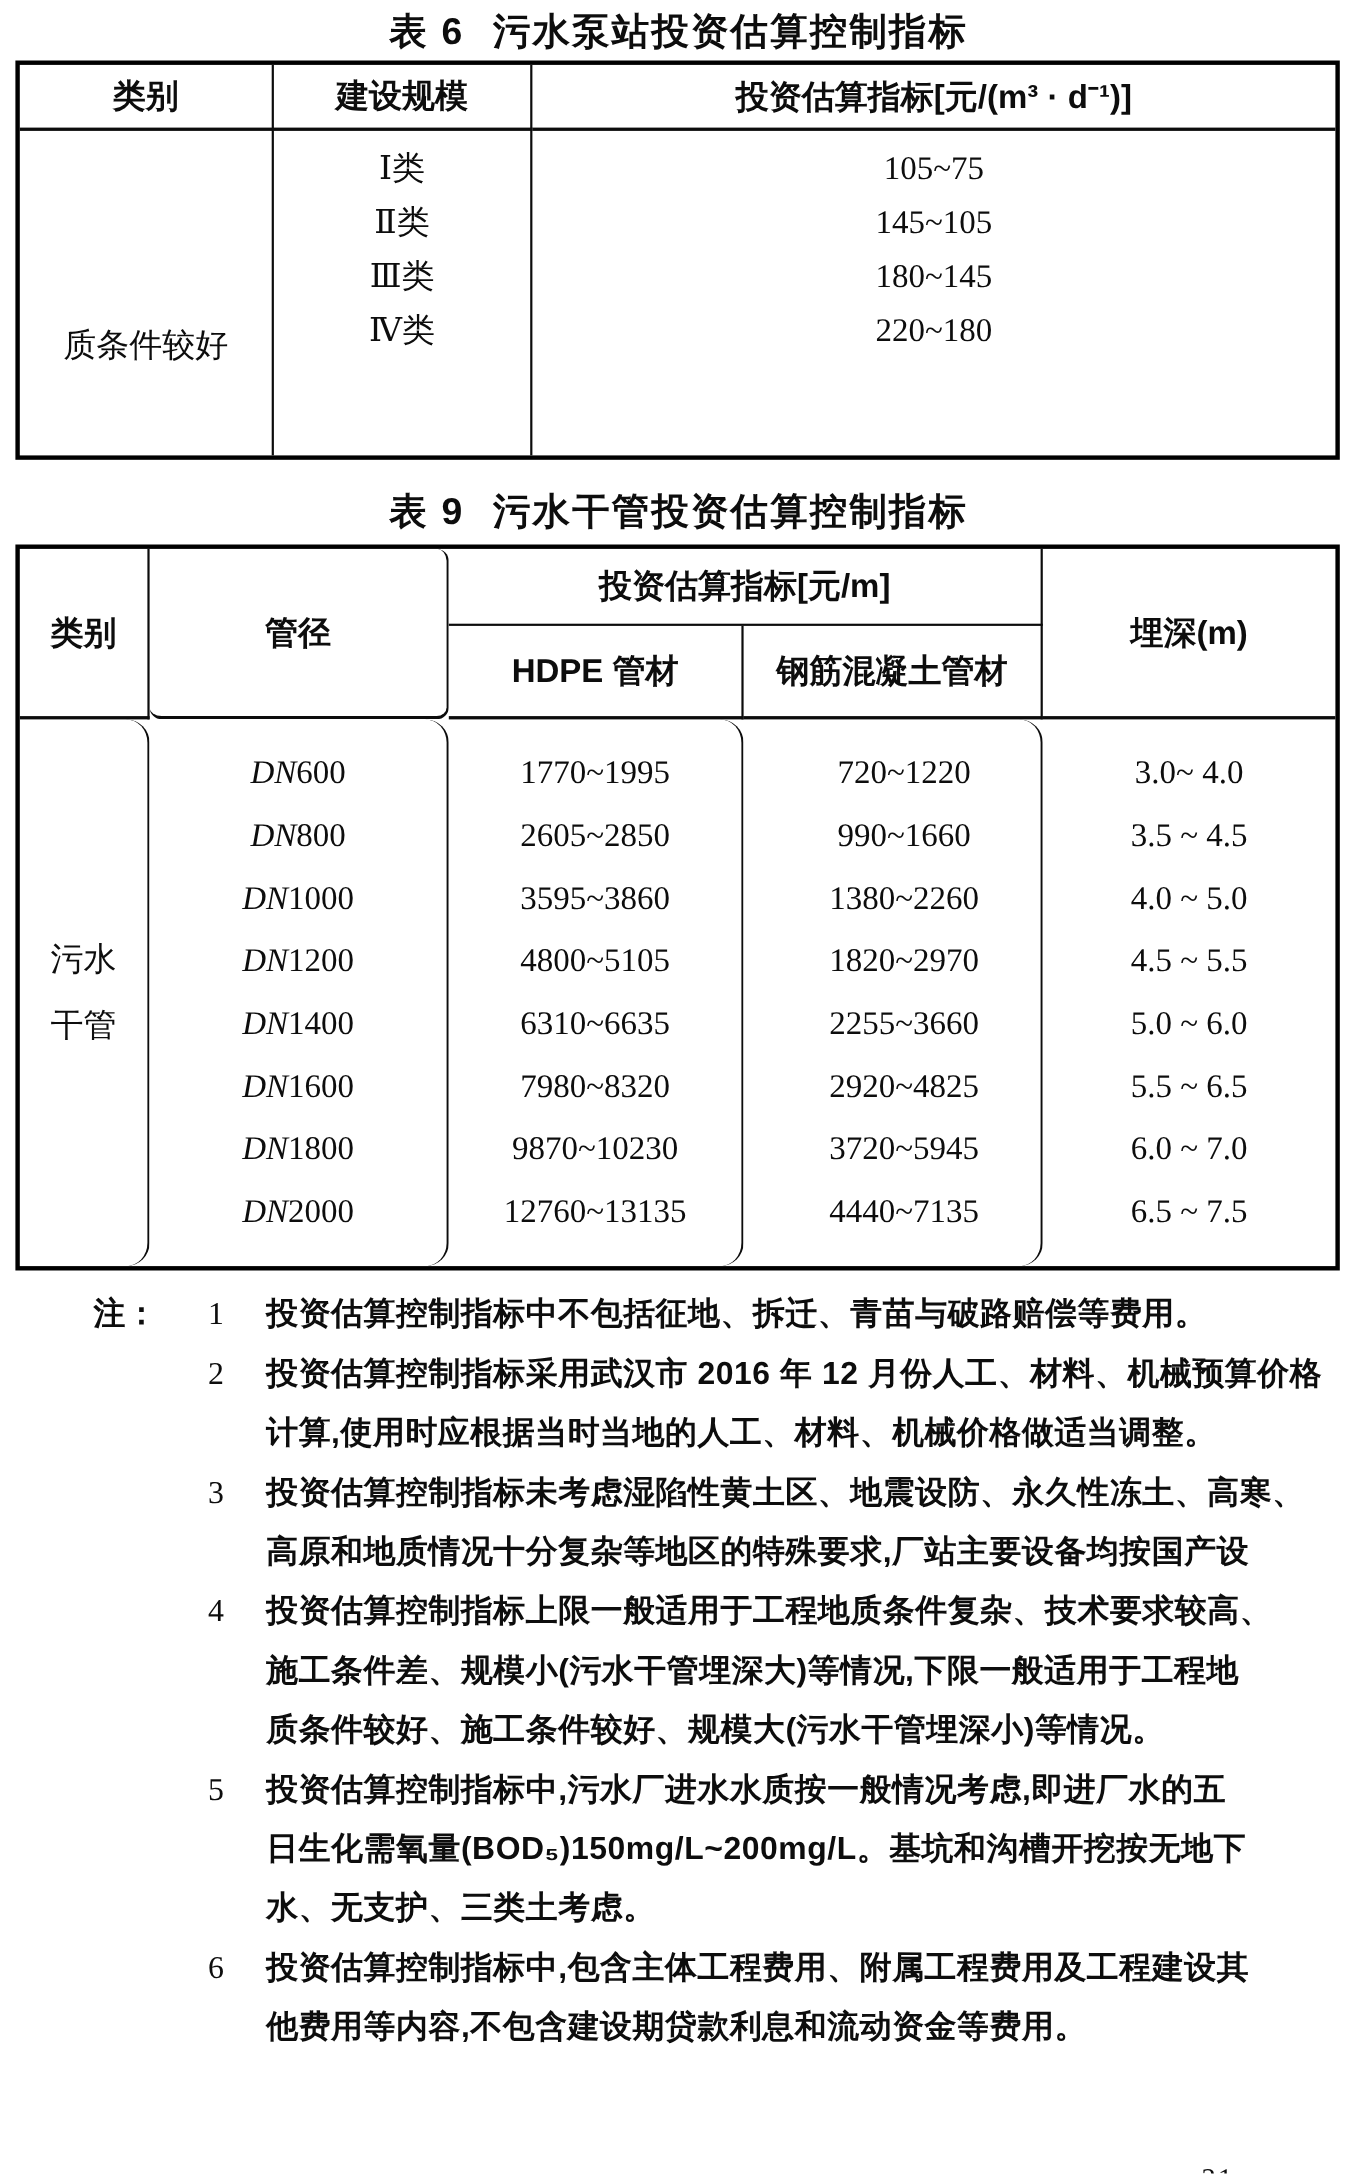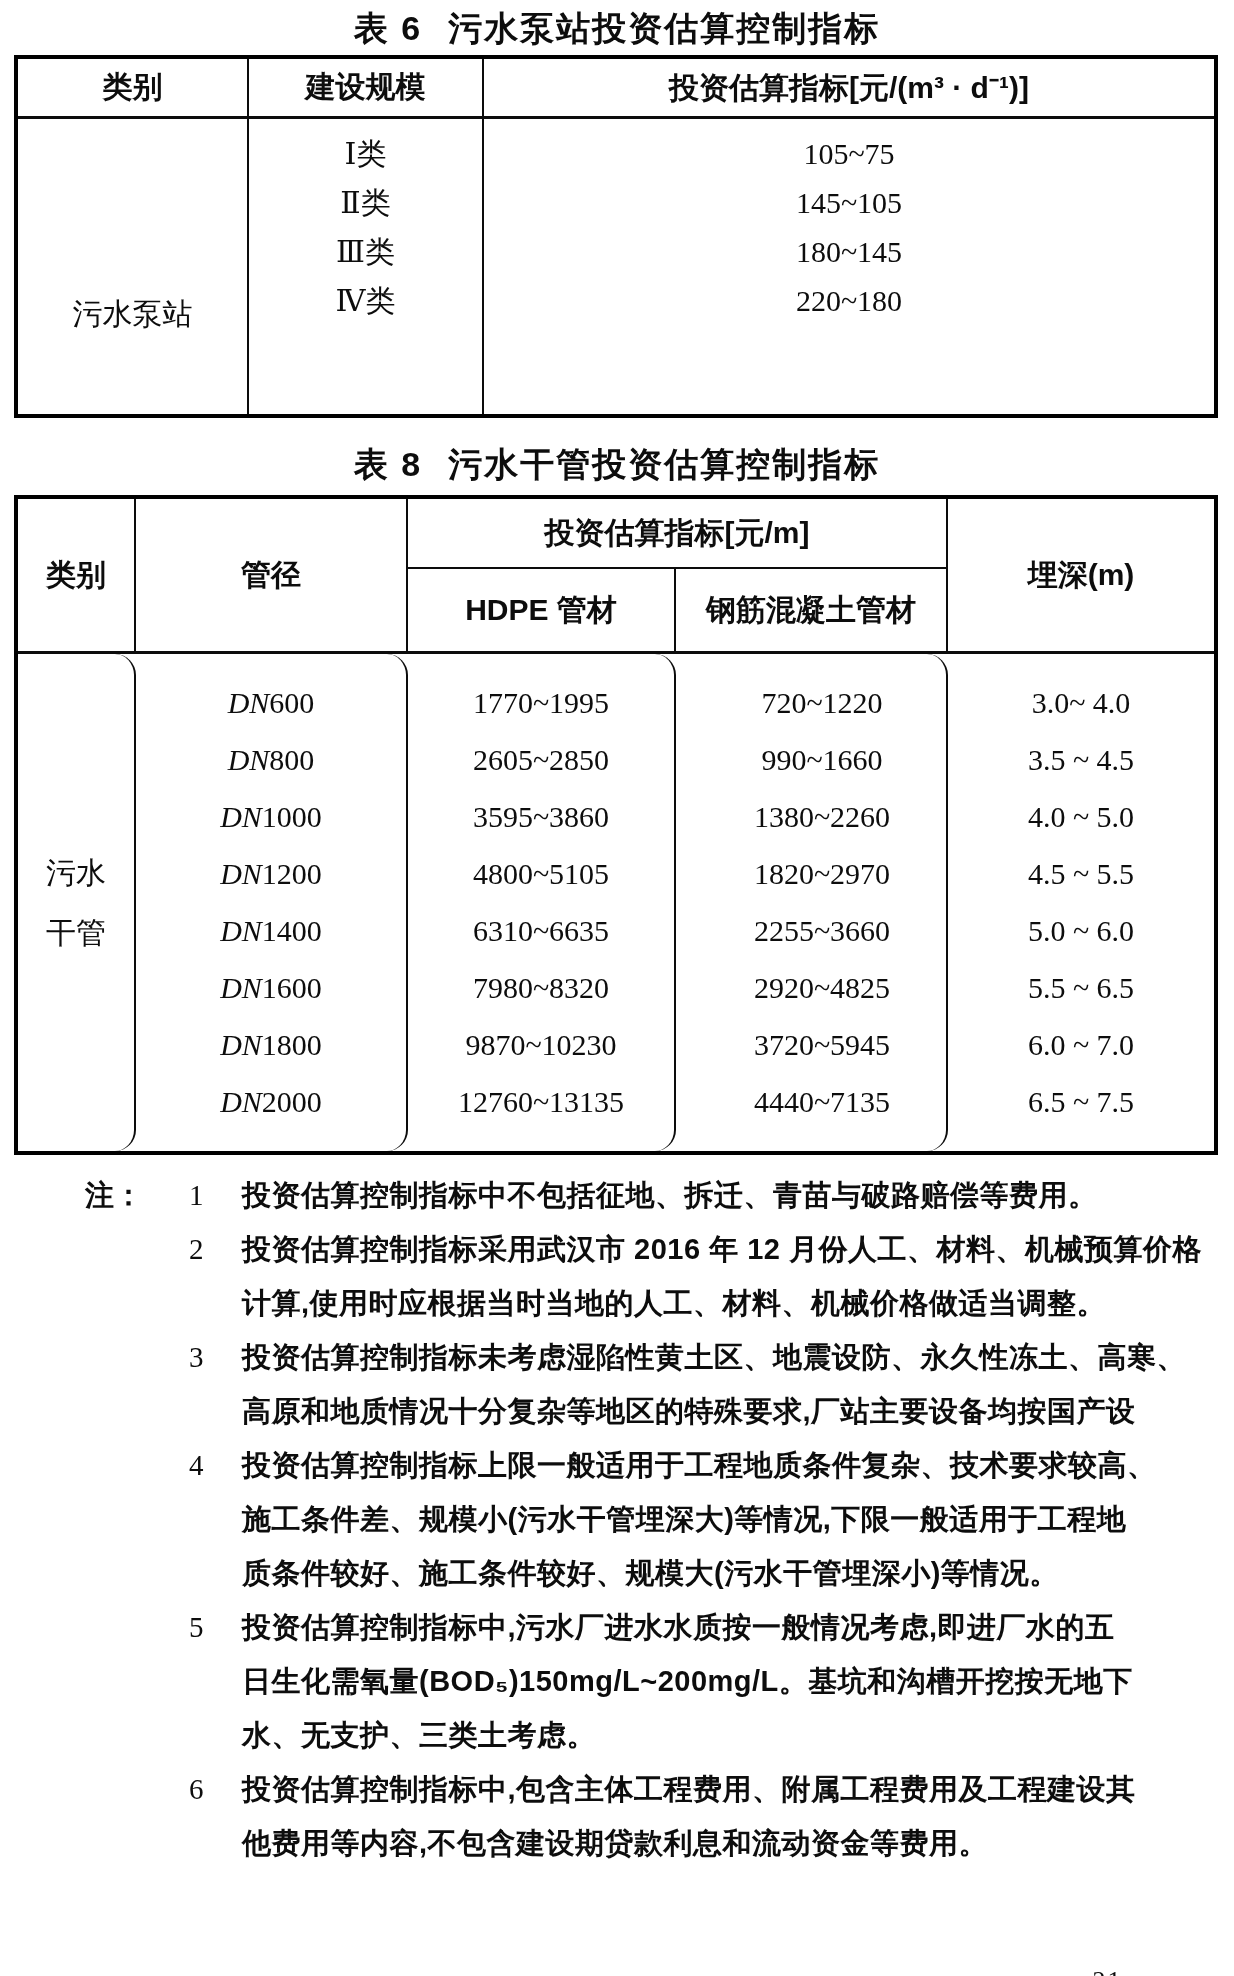--- a/index.html
+++ b/index.html
@@ -44,21 +44,21 @@
   .t6-cat{padding-top:95px;}
 
   
   .t7{
     position:absolute;left:14px;top:495px;width:1204px;height:660px;
     border:4px solid #000;box-sizing:border-box;
     display:grid;grid-template-columns:118px 272px 268px 272px 1fr;
     grid-template-rows:70px 85px 1fr;background:#fff;
   }
   .t7-cat{grid-row:1/3;grid-column:1;}
-  .t7-dia{grid-row:1/3;grid-column:2;}
+  .t7-dia{grid-row:1/3;grid-column:2;border-radius:11px;}
   .t7-ind{grid-row:1;grid-column:3/5;}
   .t7-hdpe{grid-row:2;grid-column:3;}
   .t7-conc{grid-row:2;grid-column:4;}
   .t7-depth{grid-row:1/3;grid-column:5;}
   .t7 .body-stack{justify-content:center;gap:21px;grid-row:3;border-radius:21px;}
   .t7 .body-stack .ln{line-height:36px;white-space:nowrap;}
   .t7 .cat-stack{gap:24px;}
   .dn-i{font-style:italic;}
 
   
@@ -83,39 +83,39 @@
   <div class="tbl-title t6t hei">
     <span>表 6</span>
     <span>污水泵站投资估算控制指标</span>
   </div>
 
   <div class="t6">
     <div class="cell hei bR bB3">类别</div>
     <div class="cell hei bR bB3">建设规模</div>
     <div class="cell hei bB3">投资估算指标[元/(m³ · d⁻¹)]</div>
 
-    <div class="cell song bR t6-cat">污水泵站</div>
+    <div class="cell song bR t6-cat">质条件较好</div>
 
     <div class="cell song bR stack body-stack">
       <div class="ln">Ⅰ类</div>
       <div class="ln">Ⅱ类</div>
       <div class="ln">Ⅲ类</div>
       <div class="ln">Ⅳ类</div>
     </div>
 
     <div class="cell song stack body-stack">
       <div class="ln">105~75</div>
       <div class="ln">145~105</div>
       <div class="ln">180~145</div>
       <div class="ln">220~180</div>
     </div>
   </div>
 
   <div class="tbl-title t7t hei">
-    <span>表 8</span>
+    <span>表 9</span>
     <span>污水干管投资估算控制指标</span>
   </div>
 
   <div class="t7">
     <div class="cell hei bR bB3 t7-cat">类别</div>
     <div class="cell hei bR bB3 t7-dia">管径</div>
     <div class="cell hei bR bB2 t7-ind">投资估算指标[元/m]</div>
     <div class="cell hei bB3 t7-depth">埋深(m)</div>
     <div class="cell hei bR bB3 t7-hdpe">HDPE 管材</div>
     <div class="cell hei bR bB3 t7-conc">钢筋混凝土管材</div>

